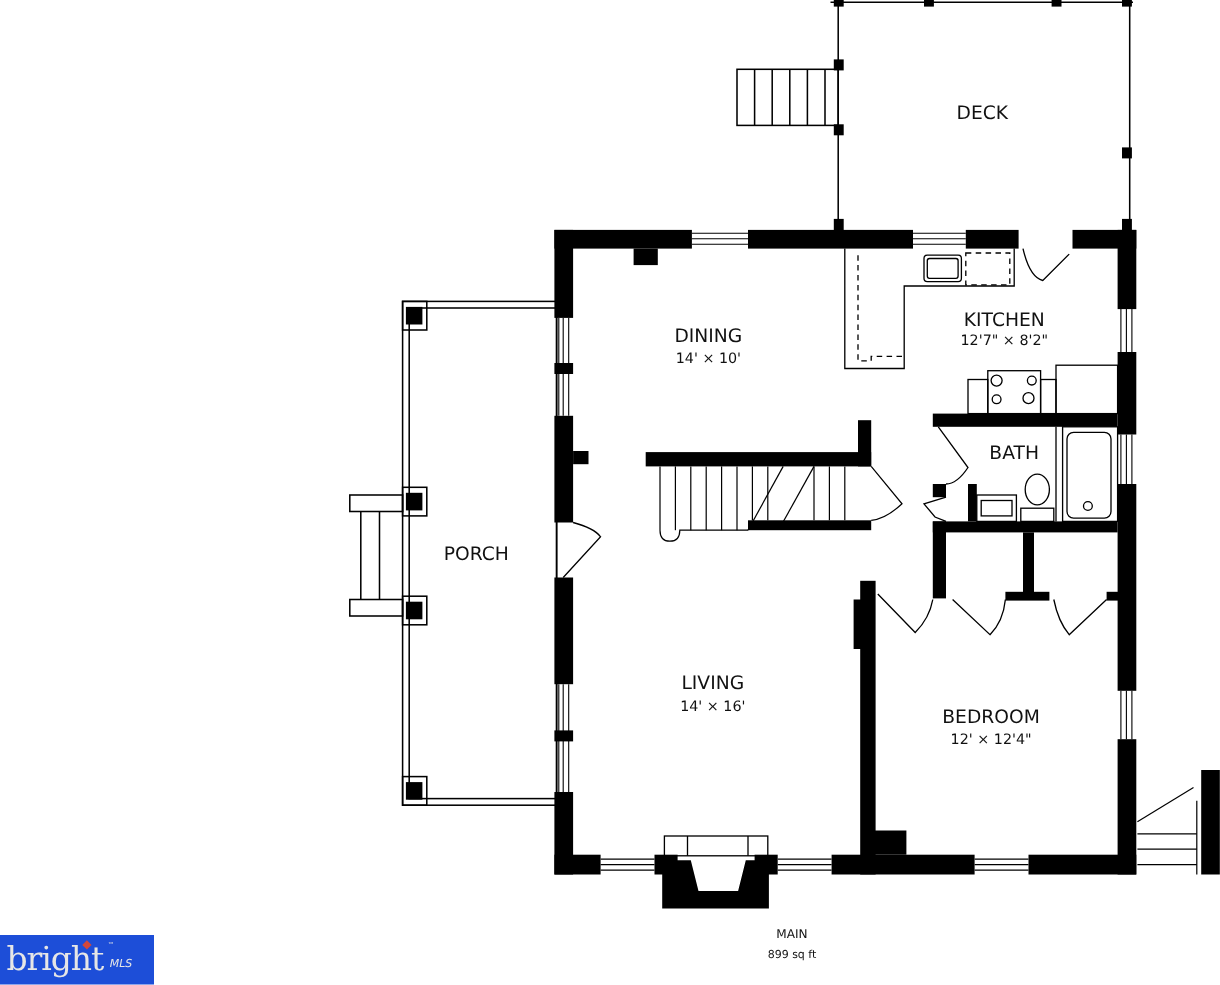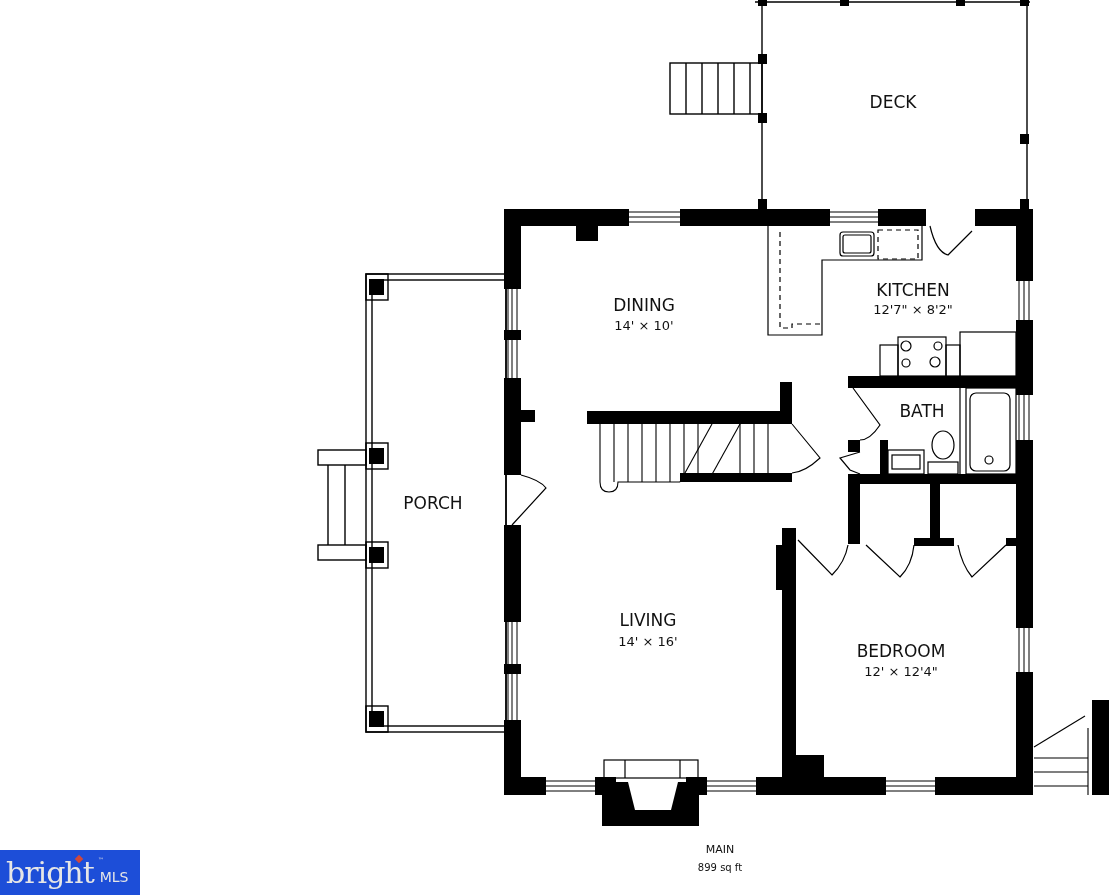--- a/index.html
+++ b/index.html
@@ -9,21 +9,21 @@
   .room-dim { font-family: "DejaVu Sans", sans-serif; font-size: 13px; fill: #111; text-anchor: middle; }
   .foot-title { font-family: "DejaVu Sans", sans-serif; font-size: 11px; fill: #111; text-anchor: middle; }
   .foot-area { font-family: "DejaVu Sans", sans-serif; font-size: 10px; fill: #111; text-anchor: middle; }
   .logo {
     position: absolute; left: 0; top: 850px; width: 140px; height: 45px;
     background: #1d4ed8; display: flex; align-items: center; padding-left: 6px; box-sizing: border-box;
   }
   .logo-bright { font-family: "DejaVu Serif", serif; font-size: 30px; color: #e6e6e6; letter-spacing: -1px; position: relative; line-height: 1; }
   .logo-dot { position: absolute; left: 76px; top: 6px; width: 6px; height: 6px; background: #d2473a; transform: rotate(45deg); }
   .logo-tm { font-family: "DejaVu Sans", sans-serif; font-size: 6px; color: #e6e6e6; position: absolute; left: 98px; top: 6px; }
-  .logo-mls { font-family: "DejaVu Sans", sans-serif; font-size: 14px; color: #e6e6e6; margin-left: 6px; margin-top: 8px; }
+  .logo-mls { font-family: "DejaVu Sans", sans-serif; font-size: 10px; color: #e6e6e6; margin-left: 6px; margin-top: 8px; font-style: italic; }
 </style>
 </head>
 <body>
 
 <svg width="1109" height="895" viewBox="0 0 1109 895" xmlns="http://www.w3.org/2000/svg">
   <g stroke="#000" fill="none" stroke-width="1.4">
 
     <g>
       <line x1="762" y1="0" x2="762" y2="210"></line>
       <line x1="1027" y1="0" x2="1027" y2="210"></line>

